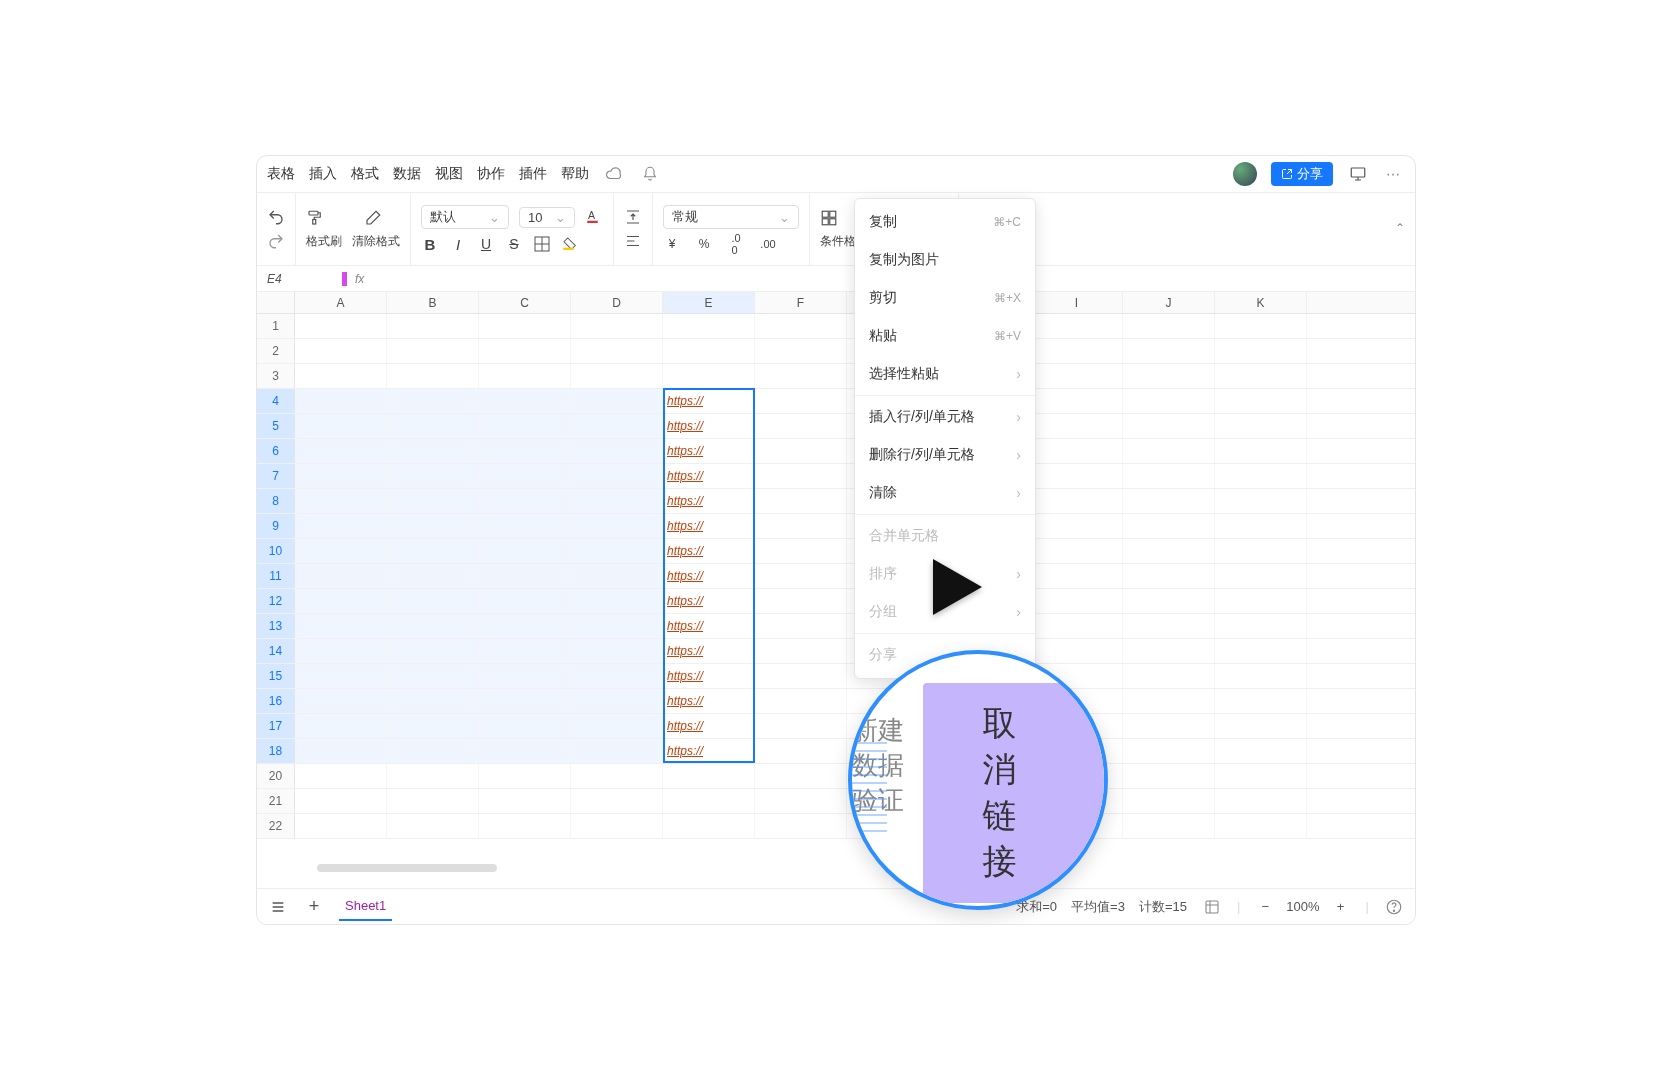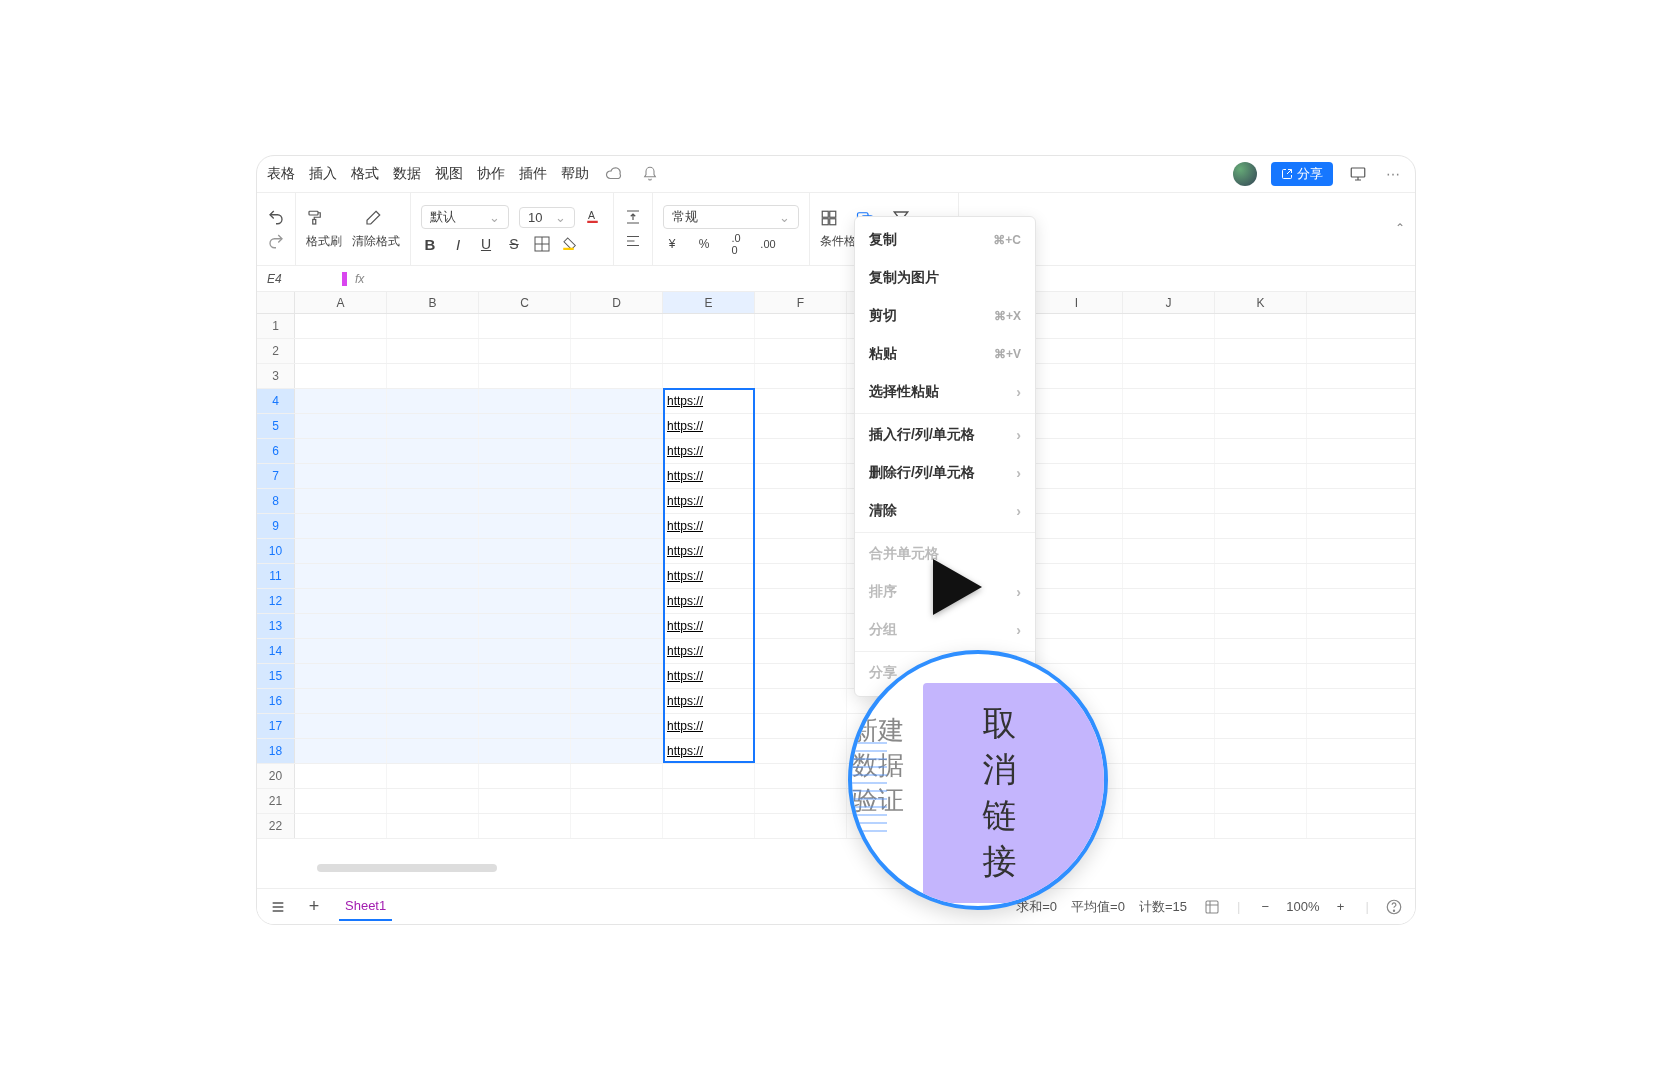--- a/index.html
+++ b/index.html
@@ -1,17 +1,17 @@
 <!DOCTYPE html>
 <html><head>
 <meta charset="utf-8">
 <style>
   * { box-sizing: border-box; margin: 0; padding: 0; font-family: "PingFang SC", "Microsoft YaHei", sans-serif; }
   body { background: #fff; width: 1672px; height: 1080px; overflow: hidden; display: flex; align-items: center; justify-content: center; }
-  .frame { width: 1160px; height: 770px; border: 1px solid #e5e5e5; border-radius: 18px; background: #fff; position: relative; overflow: hidden; }
+  .frame { width: 1160px; height: 770px; border: 1px solid #e5e5e5; border-radius: 11px; background: #fff; position: relative; overflow: hidden; }
 
   
   .menubar { height: 36px; display: flex; align-items: center; padding: 0 10px; gap: 14px; font-size: 14px; color: #333; }
   .menubar .mi { cursor: pointer; }
   .menubar .spacer { flex: 1; }
   .menubar .share-btn { background: #1677ff; color: #fff; padding: 3px 10px; border-radius: 4px; display: flex; align-items: center; gap: 4px; font-size: 13px; }
   .avatar { width: 24px; height: 24px; border-radius: 50%; background: radial-gradient(circle at 30% 30%, #6a7, #345); }
   .iconbtn { width: 22px; height: 22px; display: inline-flex; align-items: center; justify-content: center; color: #555; }
 
   
@@ -33,26 +33,26 @@
   .colhead { height: 22px; display: flex; background: #fafafa; border-bottom: 1px solid #e5e5e5; font-size: 12px; color: #555; }
   .rowhead { width: 38px; border-right: 1px solid #e5e5e5; text-align: center; background: #fafafa; }
   .ch { width: 92px; border-right: 1px solid #eee; text-align: center; line-height: 22px; }
   .ch.sel { background: #e6f0ff; }
   .rows { }
   .row { height: 25px; display: flex; border-bottom: 1px solid #f0f0f0; font-size: 12px; }
   .rh { width: 38px; border-right: 1px solid #e5e5e5; text-align: center; line-height: 25px; background: #fafafa; color: #666; }
   .rh.sel { background: #d6e8ff; color: #1677ff; position: relative; }
   .cell { width: 92px; border-right: 1px solid #f5f5f5; padding: 0 4px; line-height: 25px; white-space: nowrap; overflow: hidden; }
   .cell.sel { background: #f0f6ff; }
-  .linkcell { color: #000000; text-decoration: underline; }
+  .linkcell { color: #c2410c; text-decoration: underline; font-style: italic; }
   .selection-outline { position: absolute; left: 406px; top: 22px; width: 92px; border: 2px solid #1677ff; pointer-events: none; }
   .hscroll { position: absolute; bottom: 2px; left: 60px; width: 180px; height: 8px; background: #ddd; border-radius: 4px; }
 
   
-  .ctxmenu { position: absolute; left: 597px; top: 60px; width: 182px; background: #fff; border: 1px solid #e5e5e5; border-radius: 6px; box-shadow: 0 4px 16px rgba(0,0,0,0.12); font-size: 14px; color: #333; padding: 4px 0; z-index: 10; font-weight: bold; }
+  .ctxmenu { position: absolute; left: 597px; top: 42px; width: 182px; background: #fff; border: 1px solid #e5e5e5; border-radius: 6px; box-shadow: 0 4px 16px rgba(0,0,0,0.12); font-size: 14px; color: #333; padding: 4px 0; z-index: 10; }
   .ctx-item { padding: 10px 14px; display: flex; justify-content: space-between; align-items: center; }
   .ctx-item.dim { color: #bbb; }
   .ctx-short { color: #aaa; font-size: 12px; }
   .ctx-sep { height: 1px; background: #f0f0f0; margin: 2px 0; }
   .ctx-arr { color: #bbb; }
 
   
   .magnifier { position: absolute; left: 591px; top: 494px; width: 260px; height: 260px; border-radius: 50%; border: 4px solid #2f8fff; background: #fff; box-shadow: 0 6px 20px rgba(0,0,0,0.15); overflow: hidden; z-index: 20; display: flex; flex-direction: row; align-items: center; justify-content: center; }
   .mag-row1 { font-size: 26px; color: #888; margin-top: -30px; }
   .mag-stripe { position: absolute; left: -20px; top: 88px; width: 55px; height: 90px; background: repeating-linear-gradient(#4a90ff 0 2px, transparent 2px 8px); opacity: .4; }
@@ -655,21 +655,21 @@
   <div class="bottombar">
     <span class="iconbtn">
         <svg width="16" height="16" viewBox="0 0 24 24" fill="none" stroke="#555" stroke-width="2">
           <path d="M4 6h16M4 12h16M4 18h16"></path>
         </svg>
       </span>
     <span class="iconbtn" style="font-size:18px;color:#555">+</span>
     <span class="sheet-tab">Sheet1</span>
     <span class="bb-spacer"></span>
     <span>求和=0</span>
-    <span>平均值=0</span>
+    <span>平均值=3</span>
     <span>计数=15</span>
     <span class="iconbtn">
         <svg width="16" height="16" viewBox="0 0 24 24" fill="none" stroke="#888" stroke-width="1.6">
           <rect x="3" y="3" width="18" height="18" rx="2"></rect>
           <path d="M3 9h18M9 3v18"></path>
         </svg>
       </span>
     <span style="color:#ddd">|</span>
     <span class="zoom">
       <span class="iconbtn">−</span>

